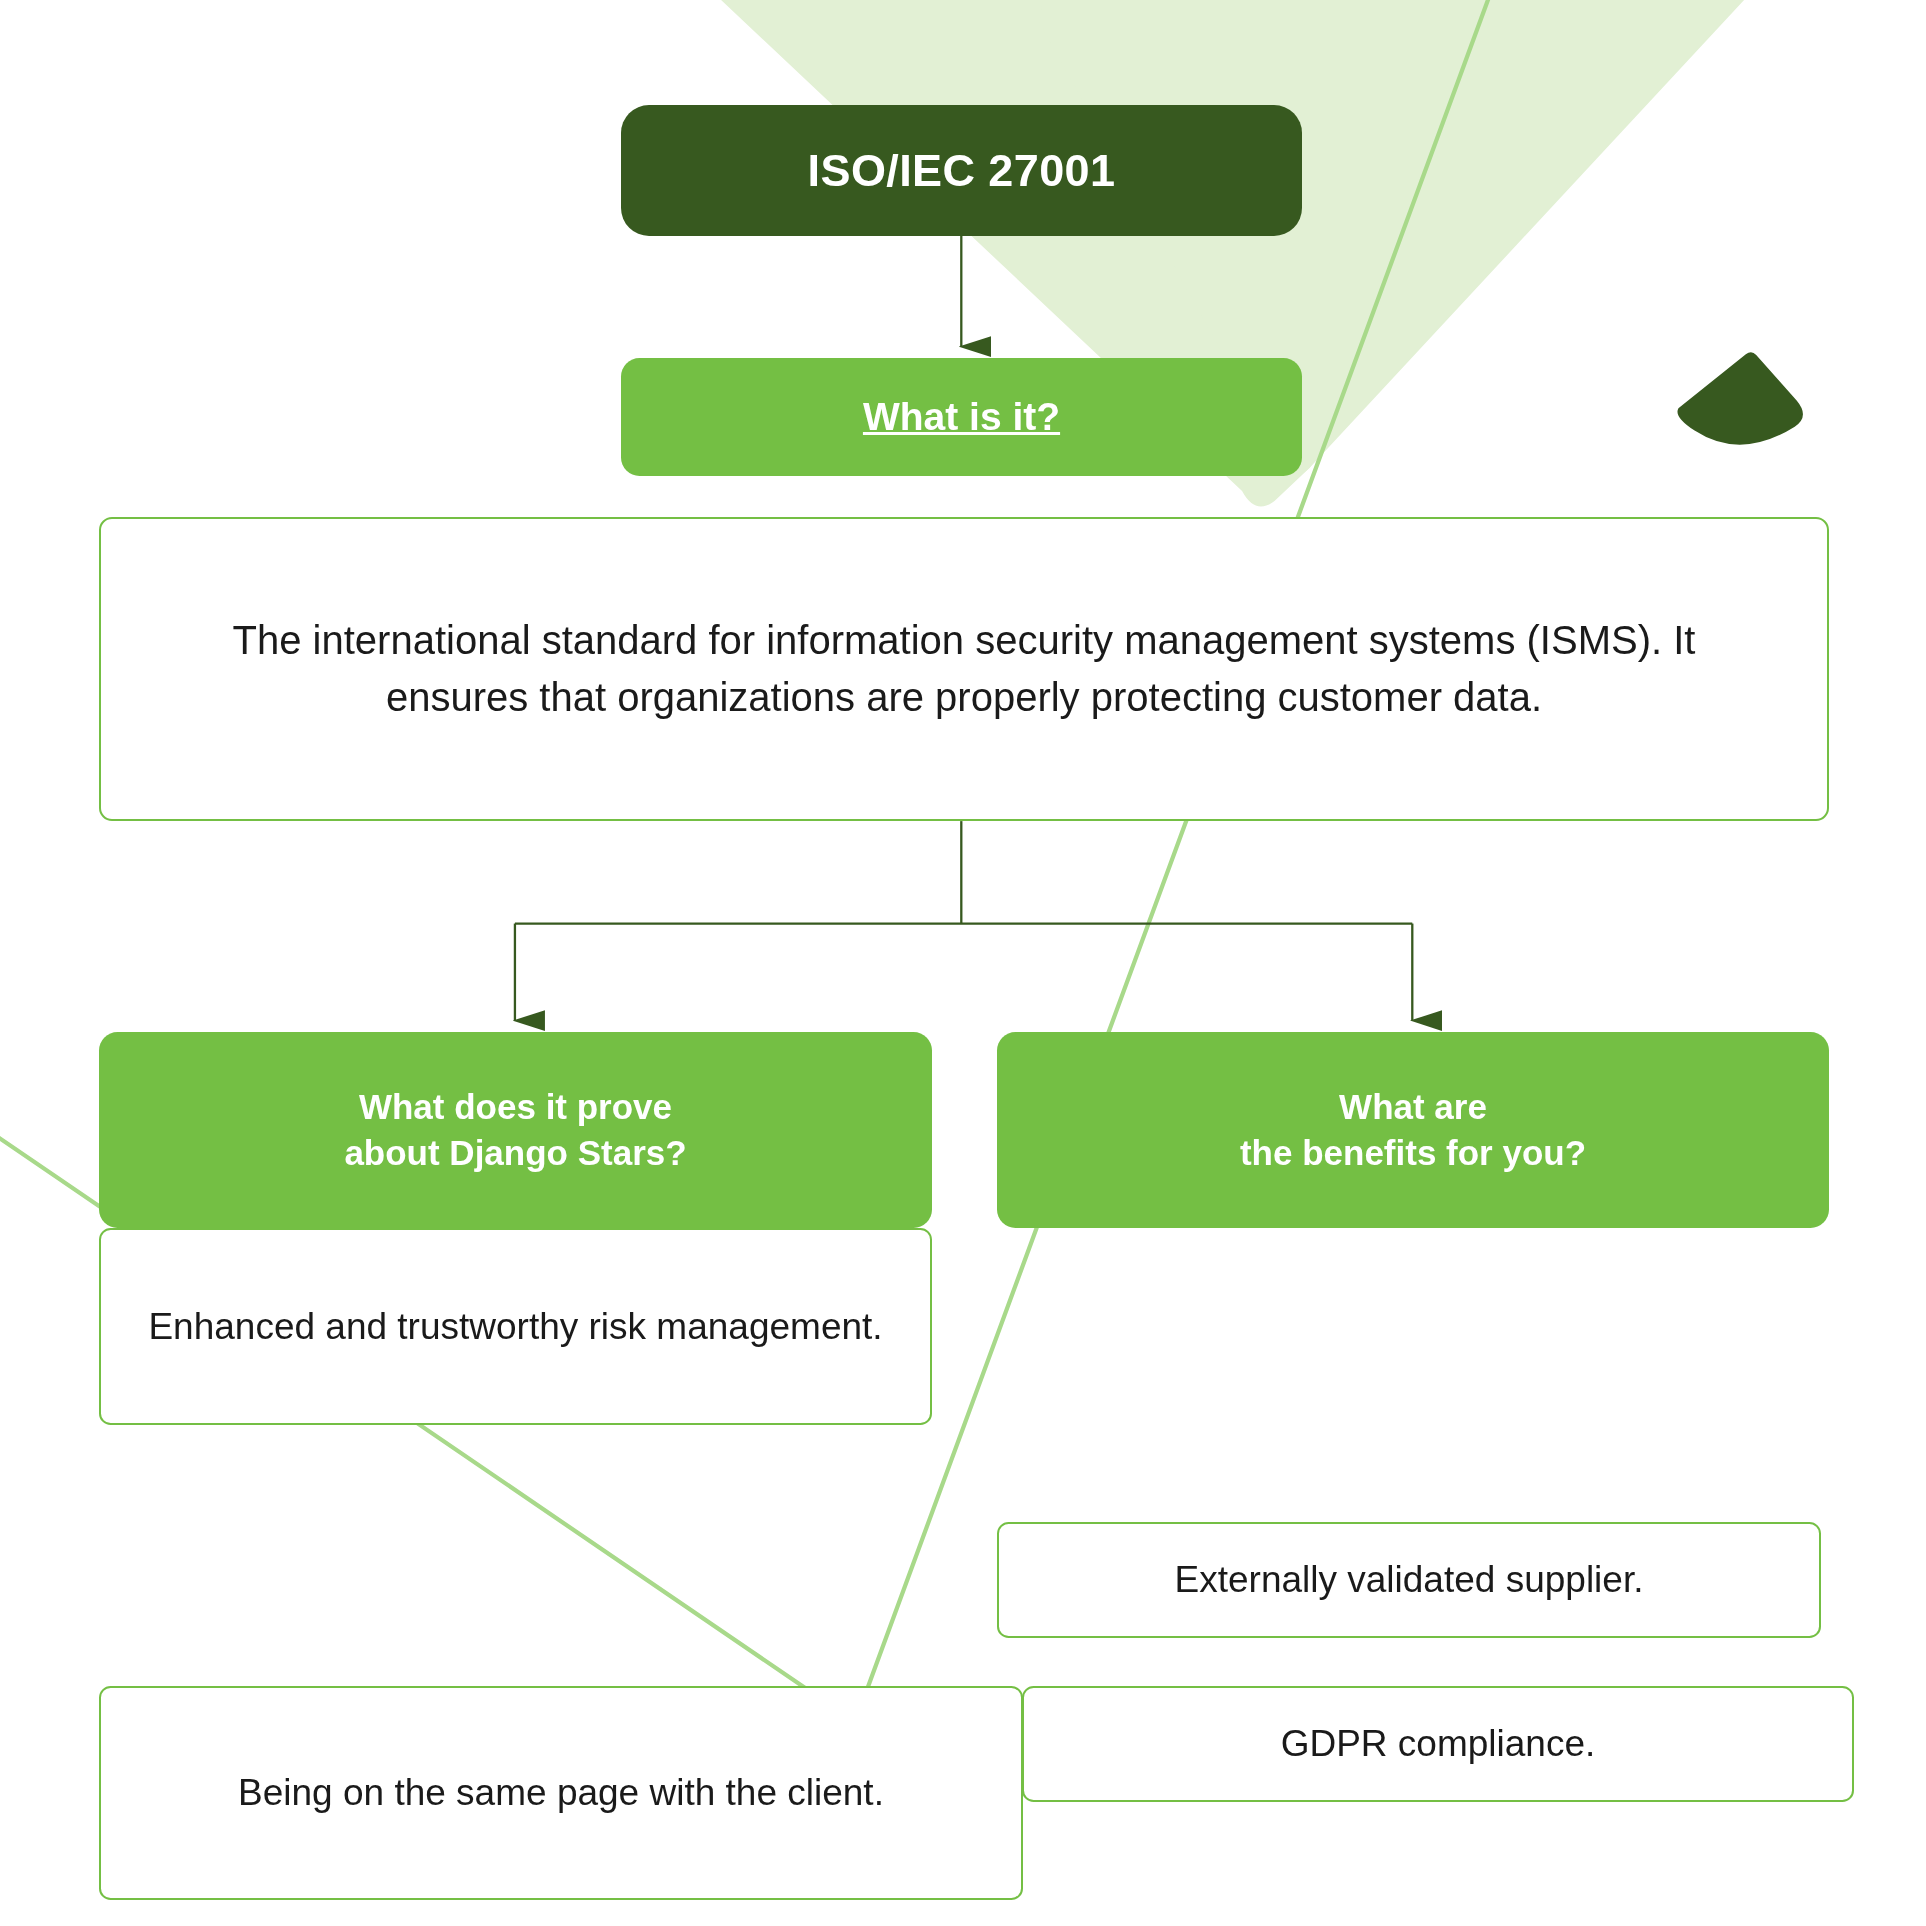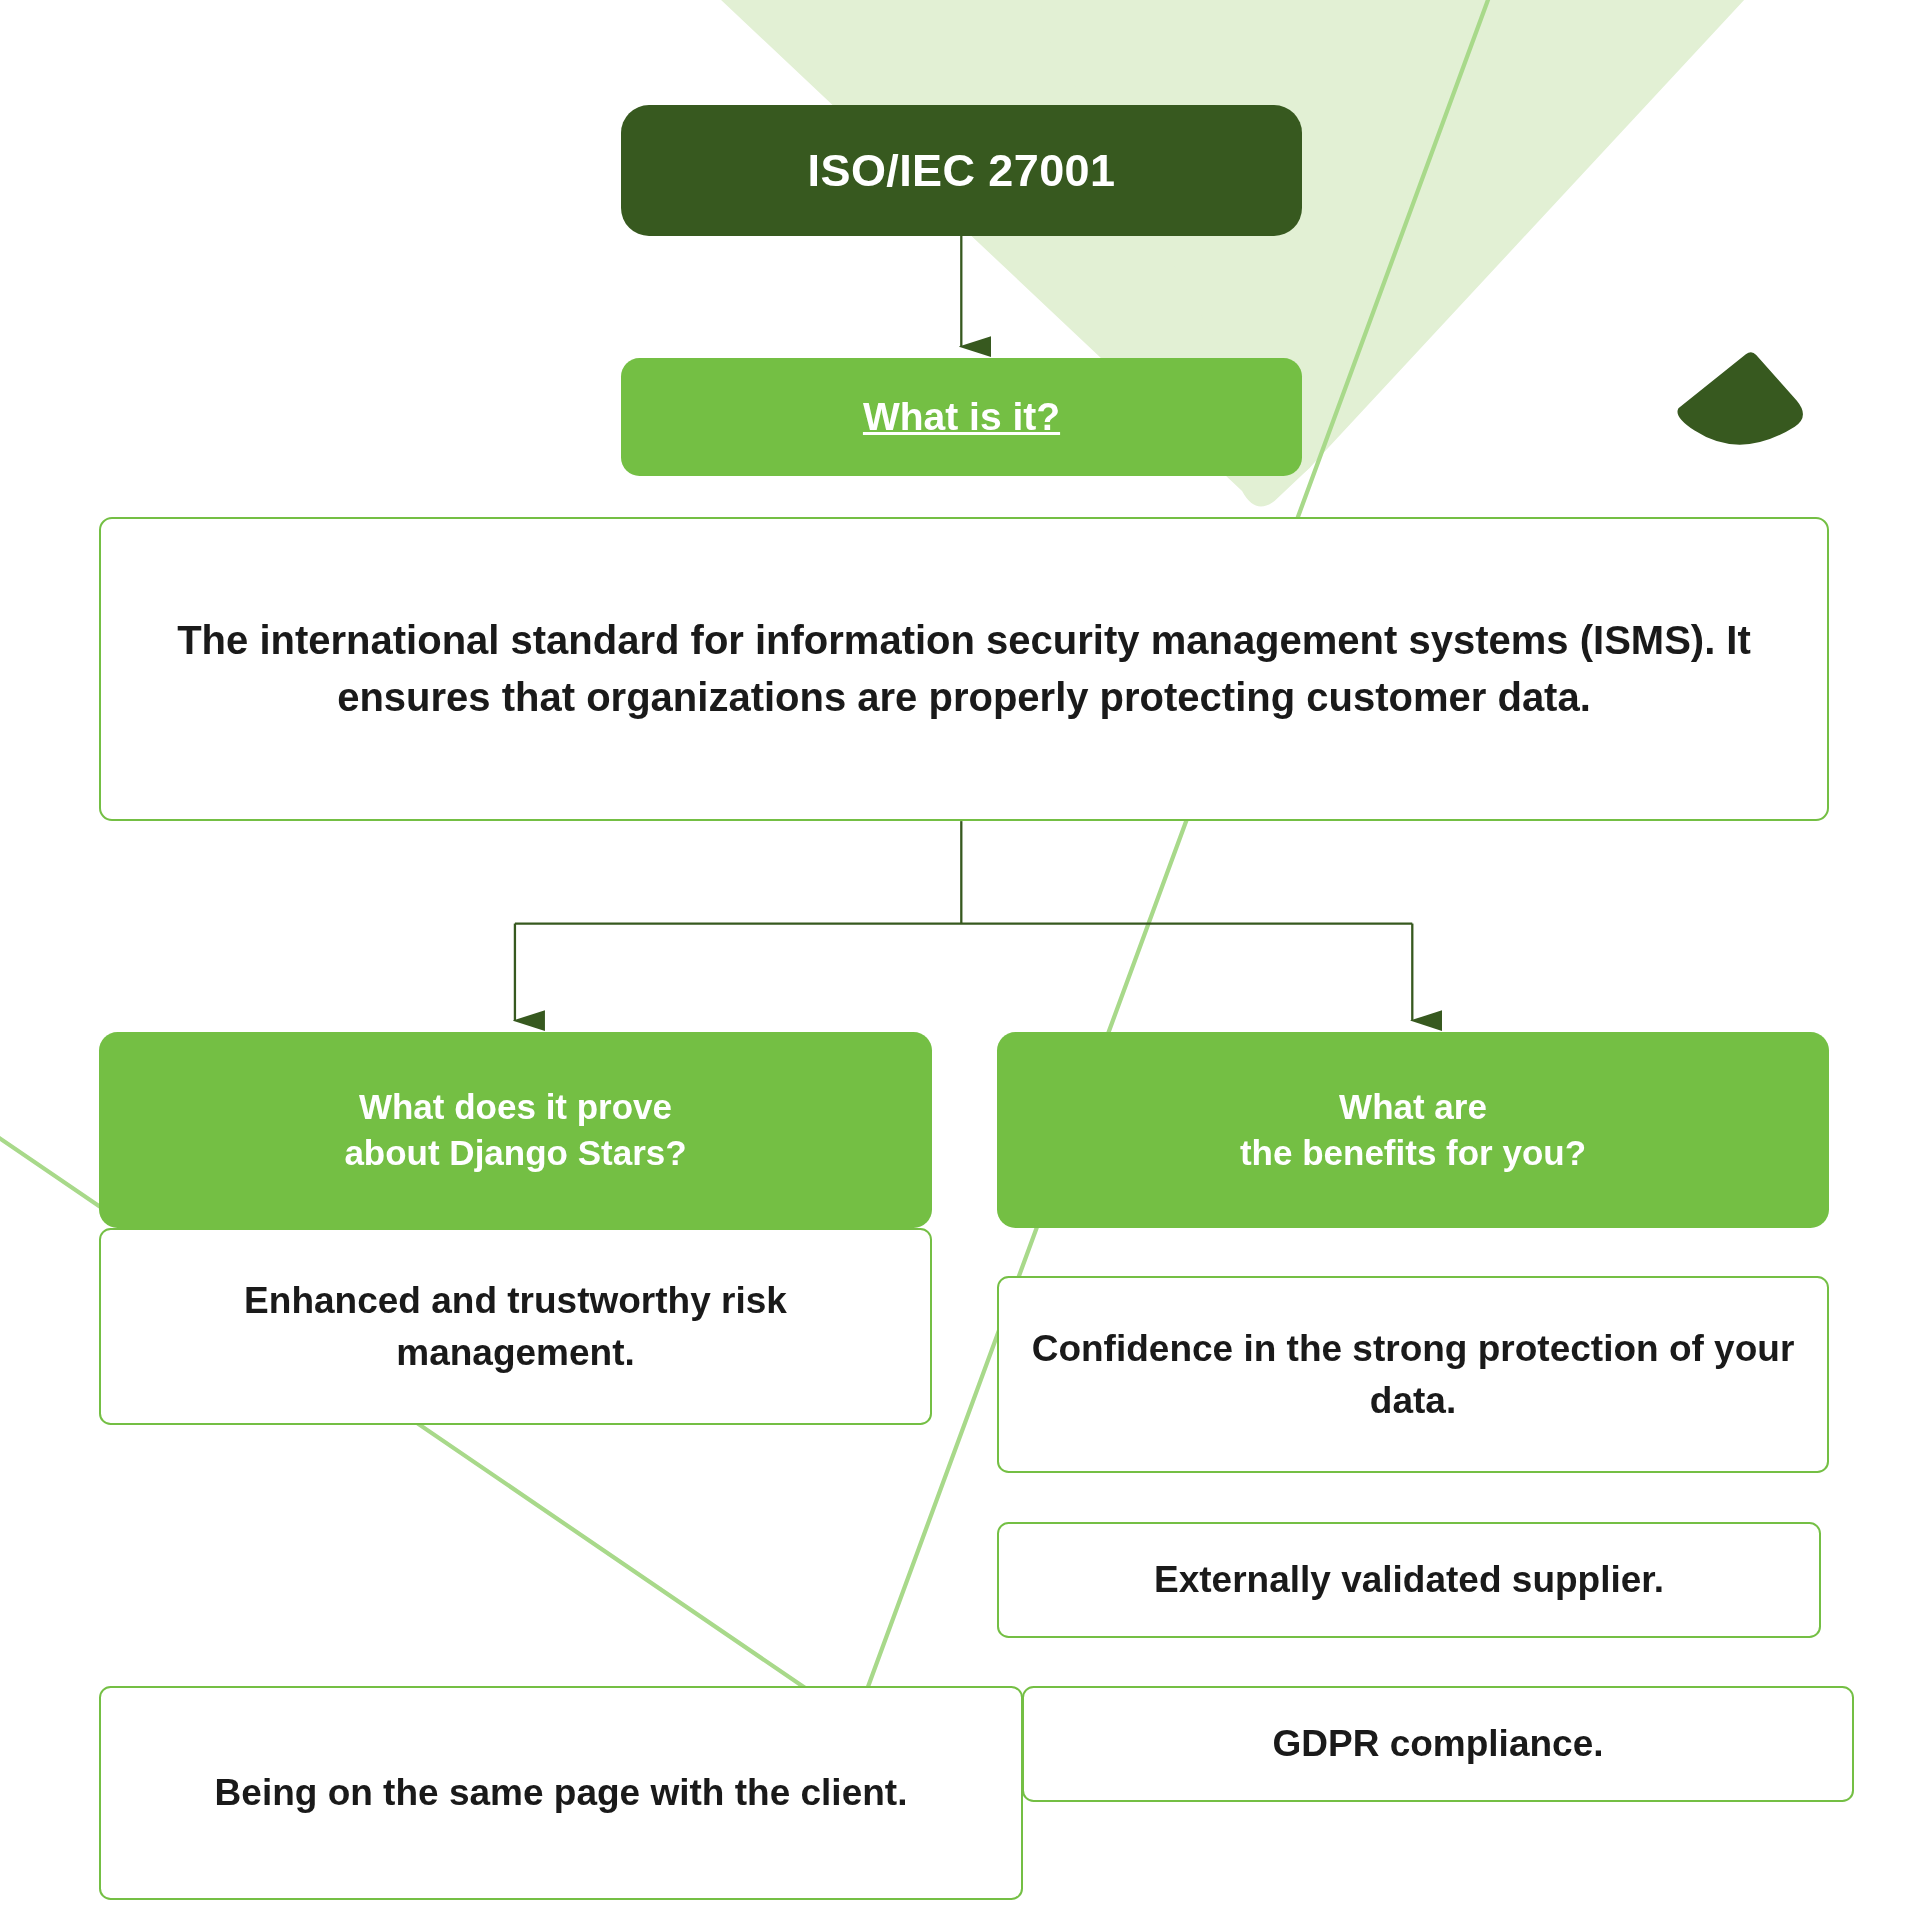--- a/index.html
+++ b/index.html
@@ -44,21 +44,21 @@
   }
   .node-green {
     background: #74bf44;
     color: #ffffff;
     font-weight: bold;
   }
   .node-outline {
     background: #ffffff;
     border: 2.3px solid #74bf44;
     color: #1a1a1a;
-    font-weight: bold;
+    font-weight: normal;
   }
   .node-text {
     display: block;
     width: 100%;
     white-space: pre-line;
   }
 
   
   #title-box {
     left: 621px; top: 105px;
@@ -171,23 +171,20 @@
 the benefits  for you?</span>
   </div>
 
   <div class="node node-outline item-box" id="left-item-0">
     <span class="node-text">Enhanced and trustworthy risk management.</span>
   </div>
   <div class="node node-outline item-box" id="left-item-2">
     <span class="node-text">Being on the same page with the client.</span>
   </div>
 
-  <div class="node node-outline item-box" id="right-item-0">
-    <span class="node-text">Confidence in the strong protection of your data.</span>
-  </div>
   <div class="node node-outline item-box" id="right-item-1">
     <span class="node-text">Externally validated supplier.</span>
   </div>
   <div class="node node-outline item-box" id="right-item-2">
     <span class="node-text">GDPR compliance.</span>
   </div>
 
 </div>
 
 

